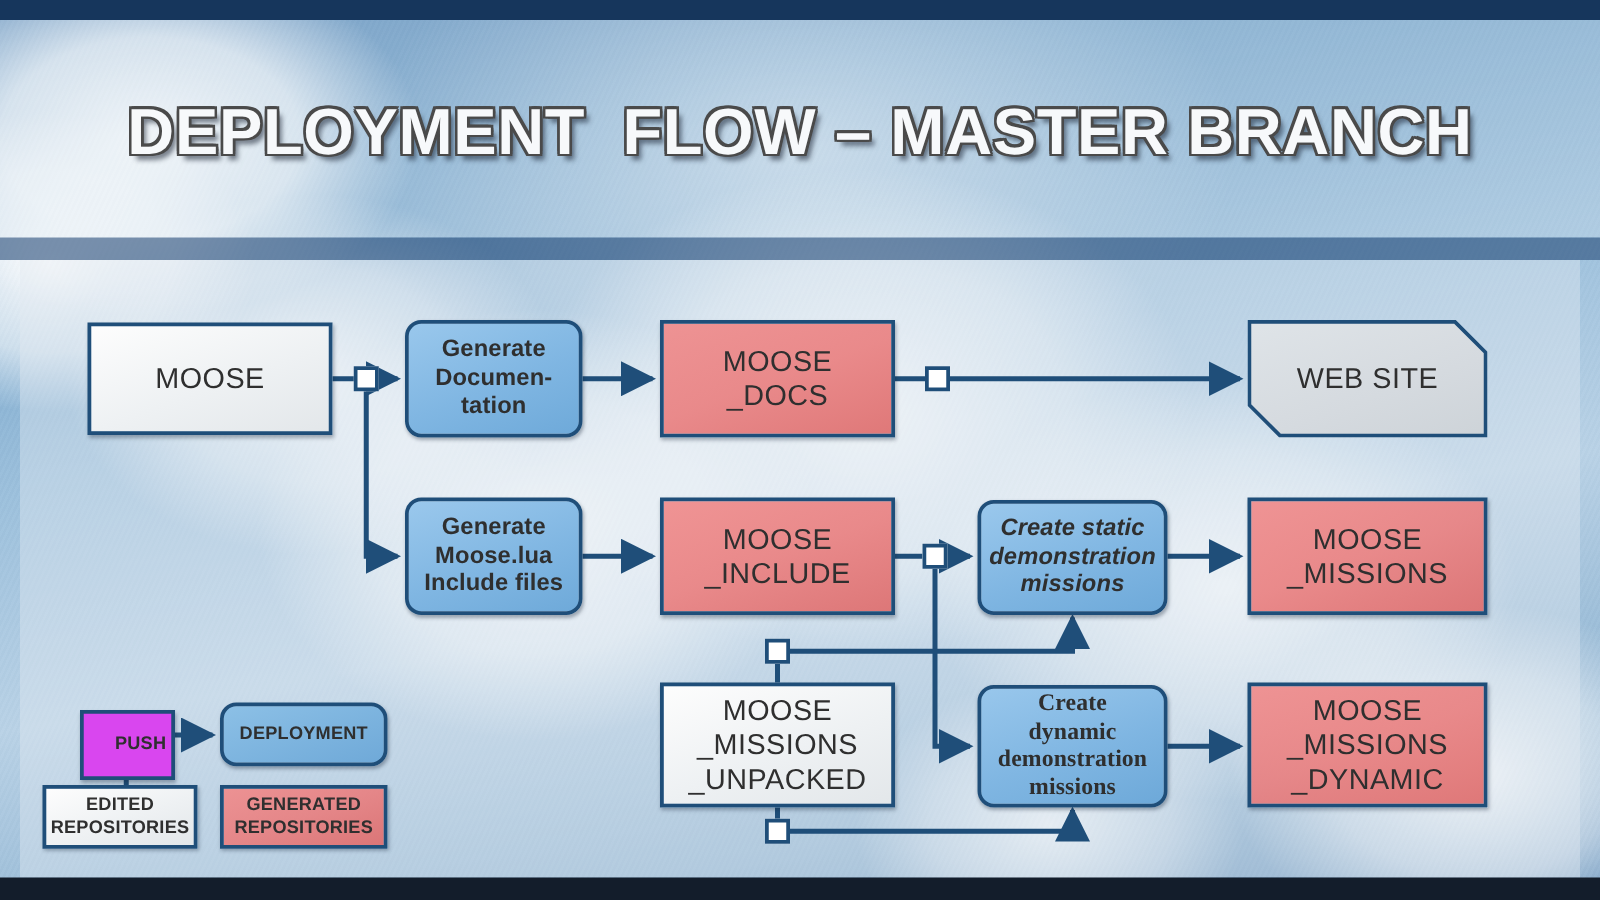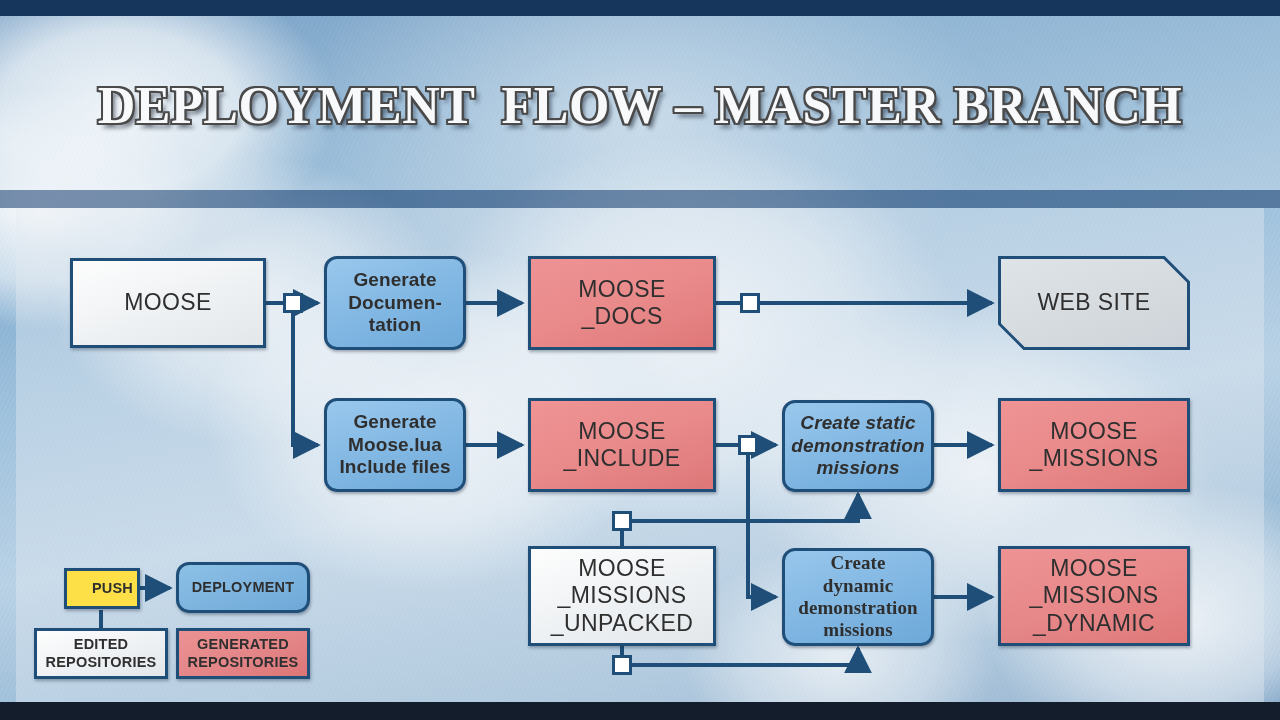--- a/index.html
+++ b/index.html
@@ -41,21 +41,21 @@
     position:absolute;left:0;top:190px;width:1280px;height:18px;
     background:rgba(41,78,122,.62);
   }
   .title-wash{
     position:absolute;left:0;top:16px;width:1280px;height:174px;
     background:rgba(215,228,240,.30);
   }
   .title{
     position:absolute;left:0;top:76px;width:1280px;
     text-align:center;
-    font-family:Liberation Serif, serif;
+    font-family:Liberation Sans, sans-serif;
     font-weight:bold;
     font-size:52px;
     letter-spacing:.5px;
     color:#f7f9fb;
     text-shadow:
       -2px -2px 0 #4a4a4a, 2px -2px 0 #4a4a4a, -2px 2px 0 #4a4a4a, 2px 2px 0 #4a4a4a,
       0 -2px 0 #4a4a4a, 0 2px 0 #4a4a4a, -2px 0 0 #4a4a4a, 2px 0 0 #4a4a4a,
       4px 5px 4px rgba(20,30,45,.55);
     white-space:pre;
   }
@@ -226,29 +226,29 @@
 demonstration
 missions</span>
   </div>
 
   <div class="box b-red big" style="left:998px;top:546px;width:192px;height:100px;white-space:pre-line;">
     <span>MOOSE
 _MISSIONS
 _DYNAMIC</span>
   </div>
 
-  <div class="box legend-txt" style="left:64px;top:568px;width:76px;height:41px;background:#fde047;padding-left:21px;">
+  <div class="box legend-txt" style="left:64px;top:568px;width:76px;height:56px;background:#d946ef;padding-left:21px;">
     <span>PUSH</span>
   </div>
 
   <div class="box b-blue-solid rounded legend-txt" style="left:176px;top:562px;width:134px;height:51px;align-items:center;">
     <span>DEPLOYMENT</span>
   </div>
 
-  <div class="box b-white legend-txt" style="left:34px;top:628px;width:134px;height:51px;white-space:pre-line;">
+  <div class="box b-white legend-txt" style="left:34px;top:628px;width:124px;height:51px;white-space:pre-line;">
     <span>EDITED
 REPOSITORIES</span>
   </div>
 
   <div class="box b-red legend-txt" style="left:176px;top:628px;width:134px;height:51px;white-space:pre-line;">
     <span>GENERATED
 REPOSITORIES</span>
   </div>
 
   <div class="bar-bottom"></div>

